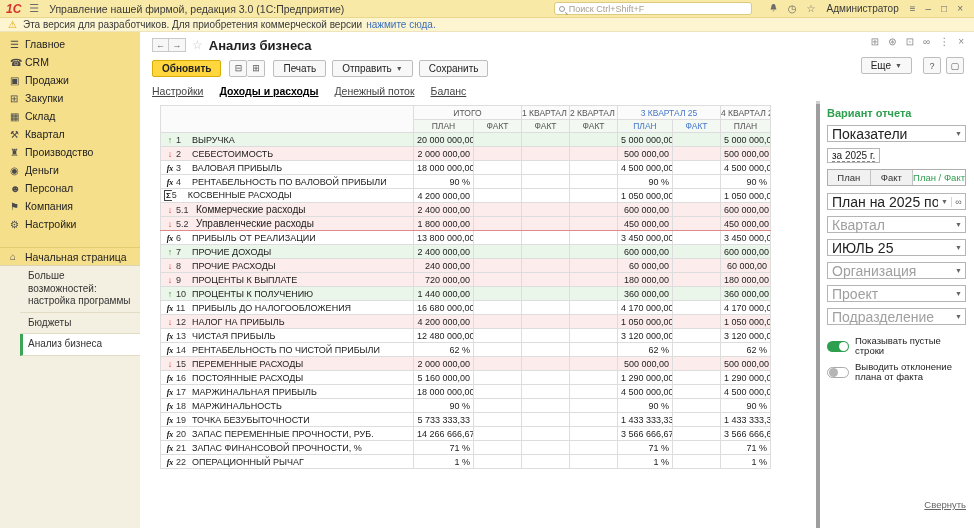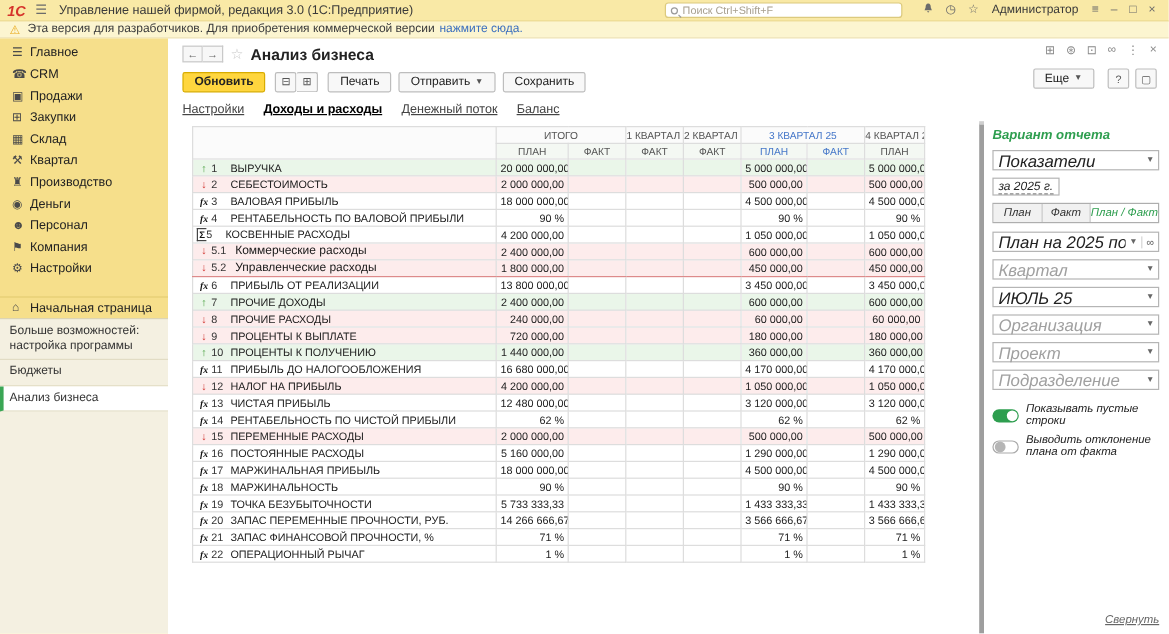--- a/index.html
+++ b/index.html
@@ -35,21 +35,21 @@
   .main { display:flex; height:496px; }
 
   
   .sidebar { width:140px; flex:none; background:#f6df8b; display:flex; flex-direction:column; }
   .side-item { height:18px; display:flex; align-items:center; padding-left:10px;
     font-size:10.5px; color:#222; cursor:pointer; }
   .side-item .ico { width:15px; color:#4a4a4a; font-size:10px; flex:none; }
   .side-home { border-top:1px solid #e3cd73; margin-top:14px; }
   .side-secondary { background:#f4f0e1; flex:1; border-top:1px solid #dcd4b4; }
   .sec-item { padding:4px 8px; font-size:10px; color:#333; border-bottom:1px solid #e2dcc4;
-    cursor:pointer; line-height:1.25; }
+    cursor:pointer; line-height:1.25;margin-left:20px; }
   .sec-item.active { background:#fff; border-left:3px solid #3aa655; padding-left:5px; }
 
   
   .content { flex:1; display:flex; flex-direction:column; min-width:0; }
   .page-header { position:relative; padding:4px 8px 0 12px; flex:none; }
   .title-row { display:flex; align-items:center; height:18px; }
   .navbtn { width:17px; height:14px; border:1px solid #c9c9c9; background:#f7f7f7;
     color:#666; font-size:9px; line-height:12px; text-align:center; cursor:pointer; }
   .navbtn + .navbtn { border-left:none; }
   .fav-star { color:#c9c9c9; font-size:12px; margin:0 6px; cursor:pointer; }
@@ -98,21 +98,21 @@
   .row-icon.fx { font-style:italic; font-weight:bold; font-size:8px; color:#111;
     font-family:"Liberation Serif",serif; }
   .row-icon.group { font-weight:bold; font-size:8px; color:#111; border:1px solid #444;
     border-right:none; padding:0 1px; width:auto; }
   .row-num { display:inline-block; width:16px; color:#333; }
   tr.sub .row-num { width:20px; }
   .row-label { color:#1a1a1a; letter-spacing:0; }
   tr.sub .row-label { font-size:10px; }
 
   
-  .panel { width:154px; flex:none; padding:6px 8px 6px 7px; display:flex; flex-direction:column; font-size:10px;font-style:italic; }
+  .panel { width:154px; flex:none; padding:6px 8px 18px 7px; display:flex; flex-direction:column; font-size:10px; }
   .panel-title { color:#2e9e4f; font-weight:bold; font-size:11px; margin-bottom:6px; }
   .combo { display:flex; align-items:center; border:1px solid #b5b5b5; background:#fff;
     height:17px; margin-bottom:6px; cursor:pointer; }
   .combo .val { flex:1; padding:0 4px; font-size:14px; color:#222; overflow:hidden; white-space:nowrap; }
   .combo .val.ph { color:#a0a0a0; }
   .combo .dd { width:13px; text-align:center; color:#666; font-size:7px; flex:none; }
   .combo .extra { width:14px; text-align:center; color:#666; font-size:9px; border-left:1px solid #d5d5d5; flex:none; }
   .period-btn { display:inline-block; border:1px solid #b5b5b5; background:#fff; padding:1px 4px;
     margin-bottom:6px; cursor:pointer; align-self:flex-start; }
   .period-btn span { border-bottom:1px dashed #888; font-size:10px; color:#222; }

